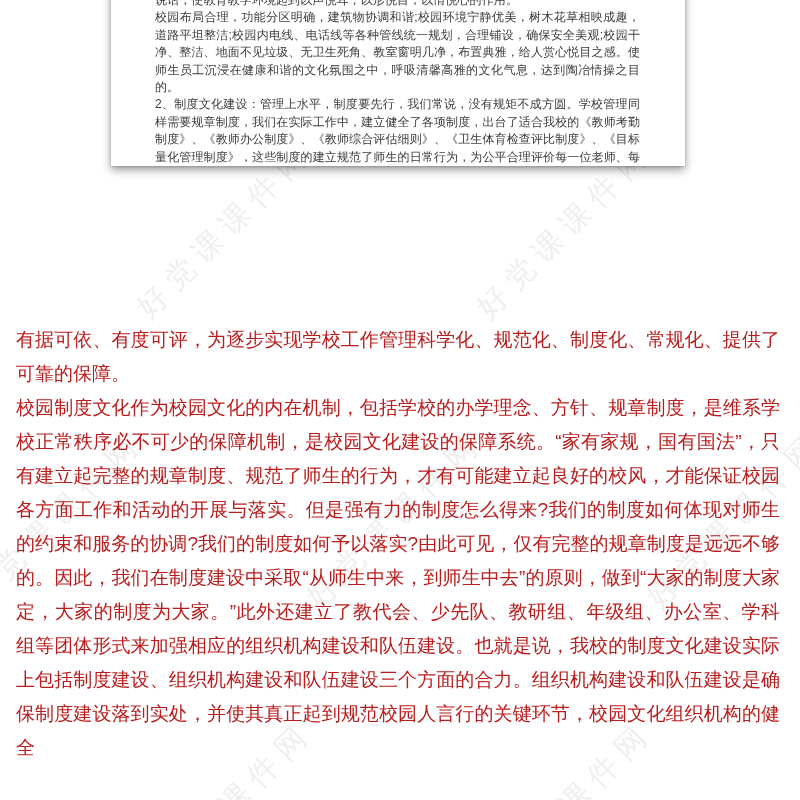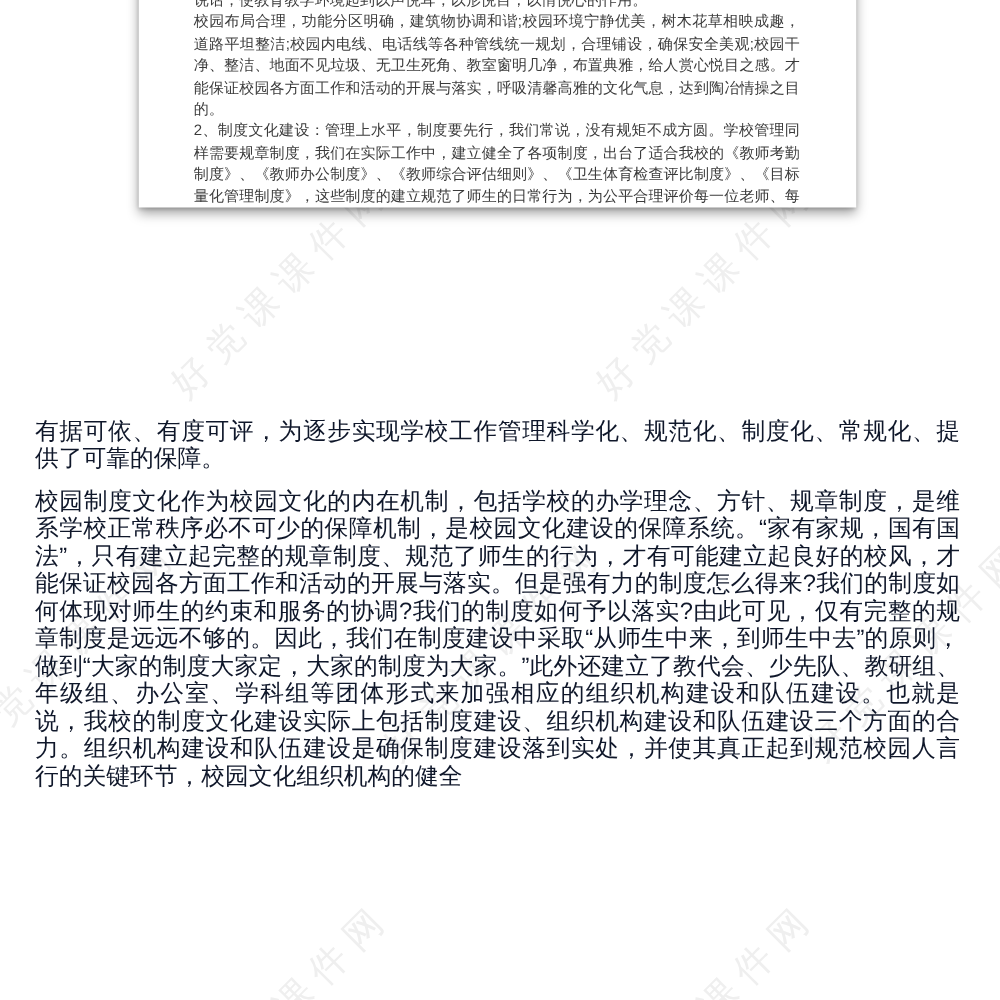--- a/index.html
+++ b/index.html
@@ -52,45 +52,45 @@
     text-align: justify;
   }
   .body-text {
     position: absolute;
     left: 16px;
     top: 323px;
     width: 764px;
     z-index: 1;
   }
   .body-text p {
-    margin: 12px;
+    margin: 0;
     font-size: 19px;
-    line-height: 22px;
-    color: #0f172a;
+    line-height: 34px;
+    color: #b91c1c;
     text-align: justify;
   }
 </style>
 </head>
 <body>
 
 <div class="page">
 
   <div class="watermark-layer">
       <span class="watermark" style="left: 225px; top: 230px; color: rgb(239, 239, 239);">好党课课件网</span>
       <span class="watermark" style="left: 565px; top: 230px; color: rgb(239, 239, 239);">好党课课件网</span>
       <span class="watermark" style="left: 55px; top: 520px; color: rgb(239, 239, 239);">好党课课件网</span>
       <span class="watermark" style="left: 395px; top: 520px; color: rgb(239, 239, 239);">好党课课件网</span>
       <span class="watermark" style="left: 735px; top: 520px; color: rgb(239, 239, 239);">好党课课件网</span>
       <span class="watermark" style="left: 225px; top: 810px; color: rgb(239, 239, 239);">好党课课件网</span>
       <span class="watermark" style="left: 565px; top: 810px; color: rgb(239, 239, 239);">好党课课件网</span>
     </div>
 
   <div class="doc-card">
     <p>说话，使教育教学环境起到以声悦耳，以形悦目，以情悦心的作用。</p>
-    <p>校园布局合理，功能分区明确，建筑物协调和谐;校园环境宁静优美，树木花草相映成趣，道路平坦整洁;校园内电线、电话线等各种管线统一规划，合理铺设，确保安全美观;校园干净、整洁、地面不见垃圾、无卫生死角、教室窗明几净，布置典雅，给人赏心悦目之感。才能保证校园各方面工作和活动的开展与落实，呼吸清馨高雅的文化气息，达到陶冶情操之目的。</p>
+    <p>校园布局合理，功能分区明确，建筑物协调和谐;校园环境宁静优美，树木花草相映成趣，道路平坦整洁;校园内电线、电话线等各种管线统一规划，合理铺设，确保安全美观;校园干净、整洁、地面不见垃圾、无卫生死角、教室窗明几净，布置典雅，给人赏心悦目之感。使师生员工沉浸在健康和谐的文化氛围之中，呼吸清馨高雅的文化气息，达到陶冶情操之目的。</p>
     <p>2、制度文化建设：管理上水平，制度要先行，我们常说，没有规矩不成方圆。学校管理同样需要规章制度，我们在实际工作中，建立健全了各项制度，出台了适合我校的《教师考勤制度》、《教师办公制度》、《教师综合评估细则》、《卫生体育检查评比制度》、《目标量化管理制度》，这些制度的建立规范了师生的日常行为，为公平合理评价每一位老师、每一个班级，奠定了良好的基础，为学校各项工作考评检查提供了依据，使管理工作有章可循、有制可遵、</p>
   </div>
 
   <div class="body-text">
     <p>有据可依、有度可评，为逐步实现学校工作管理科学化、规范化、制度化、常规化、提供了可靠的保障。</p>
     <p>校园制度文化作为校园文化的内在机制，包括学校的办学理念、方针、规章制度，是维系学校正常秩序必不可少的保障机制，是校园文化建设的保障系统。“家有家规，国有国法”，只有建立起完整的规章制度、规范了师生的行为，才有可能建立起良好的校风，才能保证校园各方面工作和活动的开展与落实。但是强有力的制度怎么得来?我们的制度如何体现对师生的约束和服务的协调?我们的制度如何予以落实?由此可见，仅有完整的规章制度是远远不够的。因此，我们在制度建设中采取“从师生中来，到师生中去”的原则，做到“大家的制度大家定，大家的制度为大家。”此外还建立了教代会、少先队、教研组、年级组、办公室、学科组等团体形式来加强相应的组织机构建设和队伍建设。也就是说，我校的制度文化建设实际上包括制度建设、组织机构建设和队伍建设三个方面的合力。组织机构建设和队伍建设是确保制度建设落到实处，并使其真正起到规范校园人言行的关键环节，校园文化组织机构的健全</p>
   </div>
 
 </div>
 

